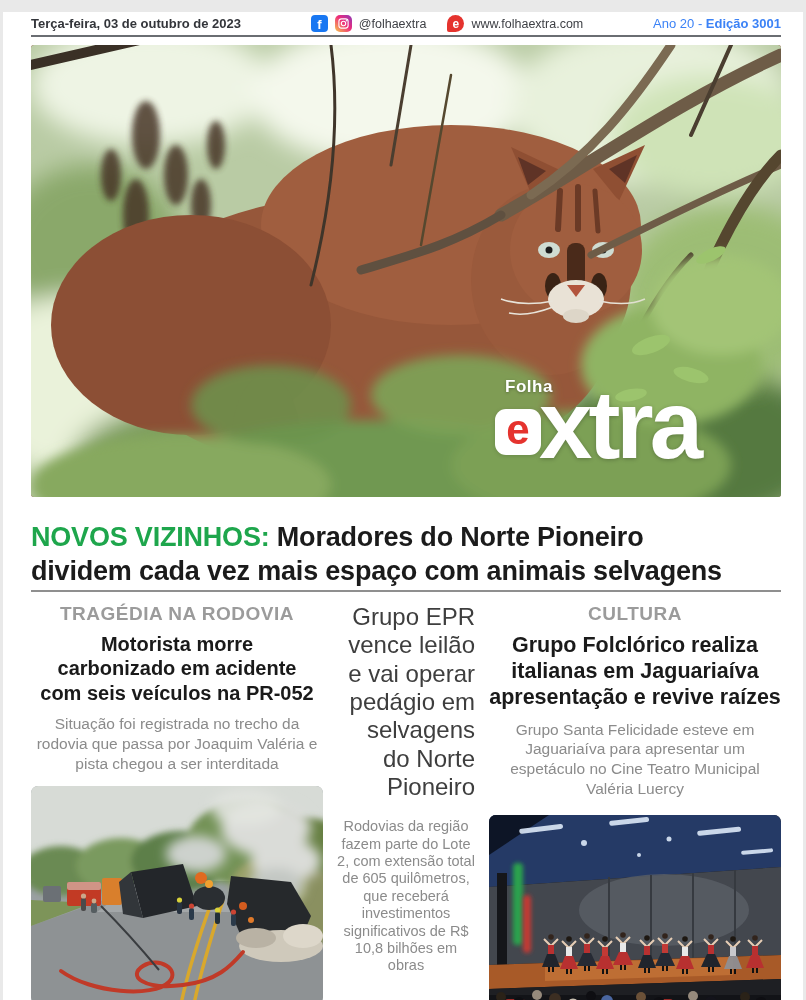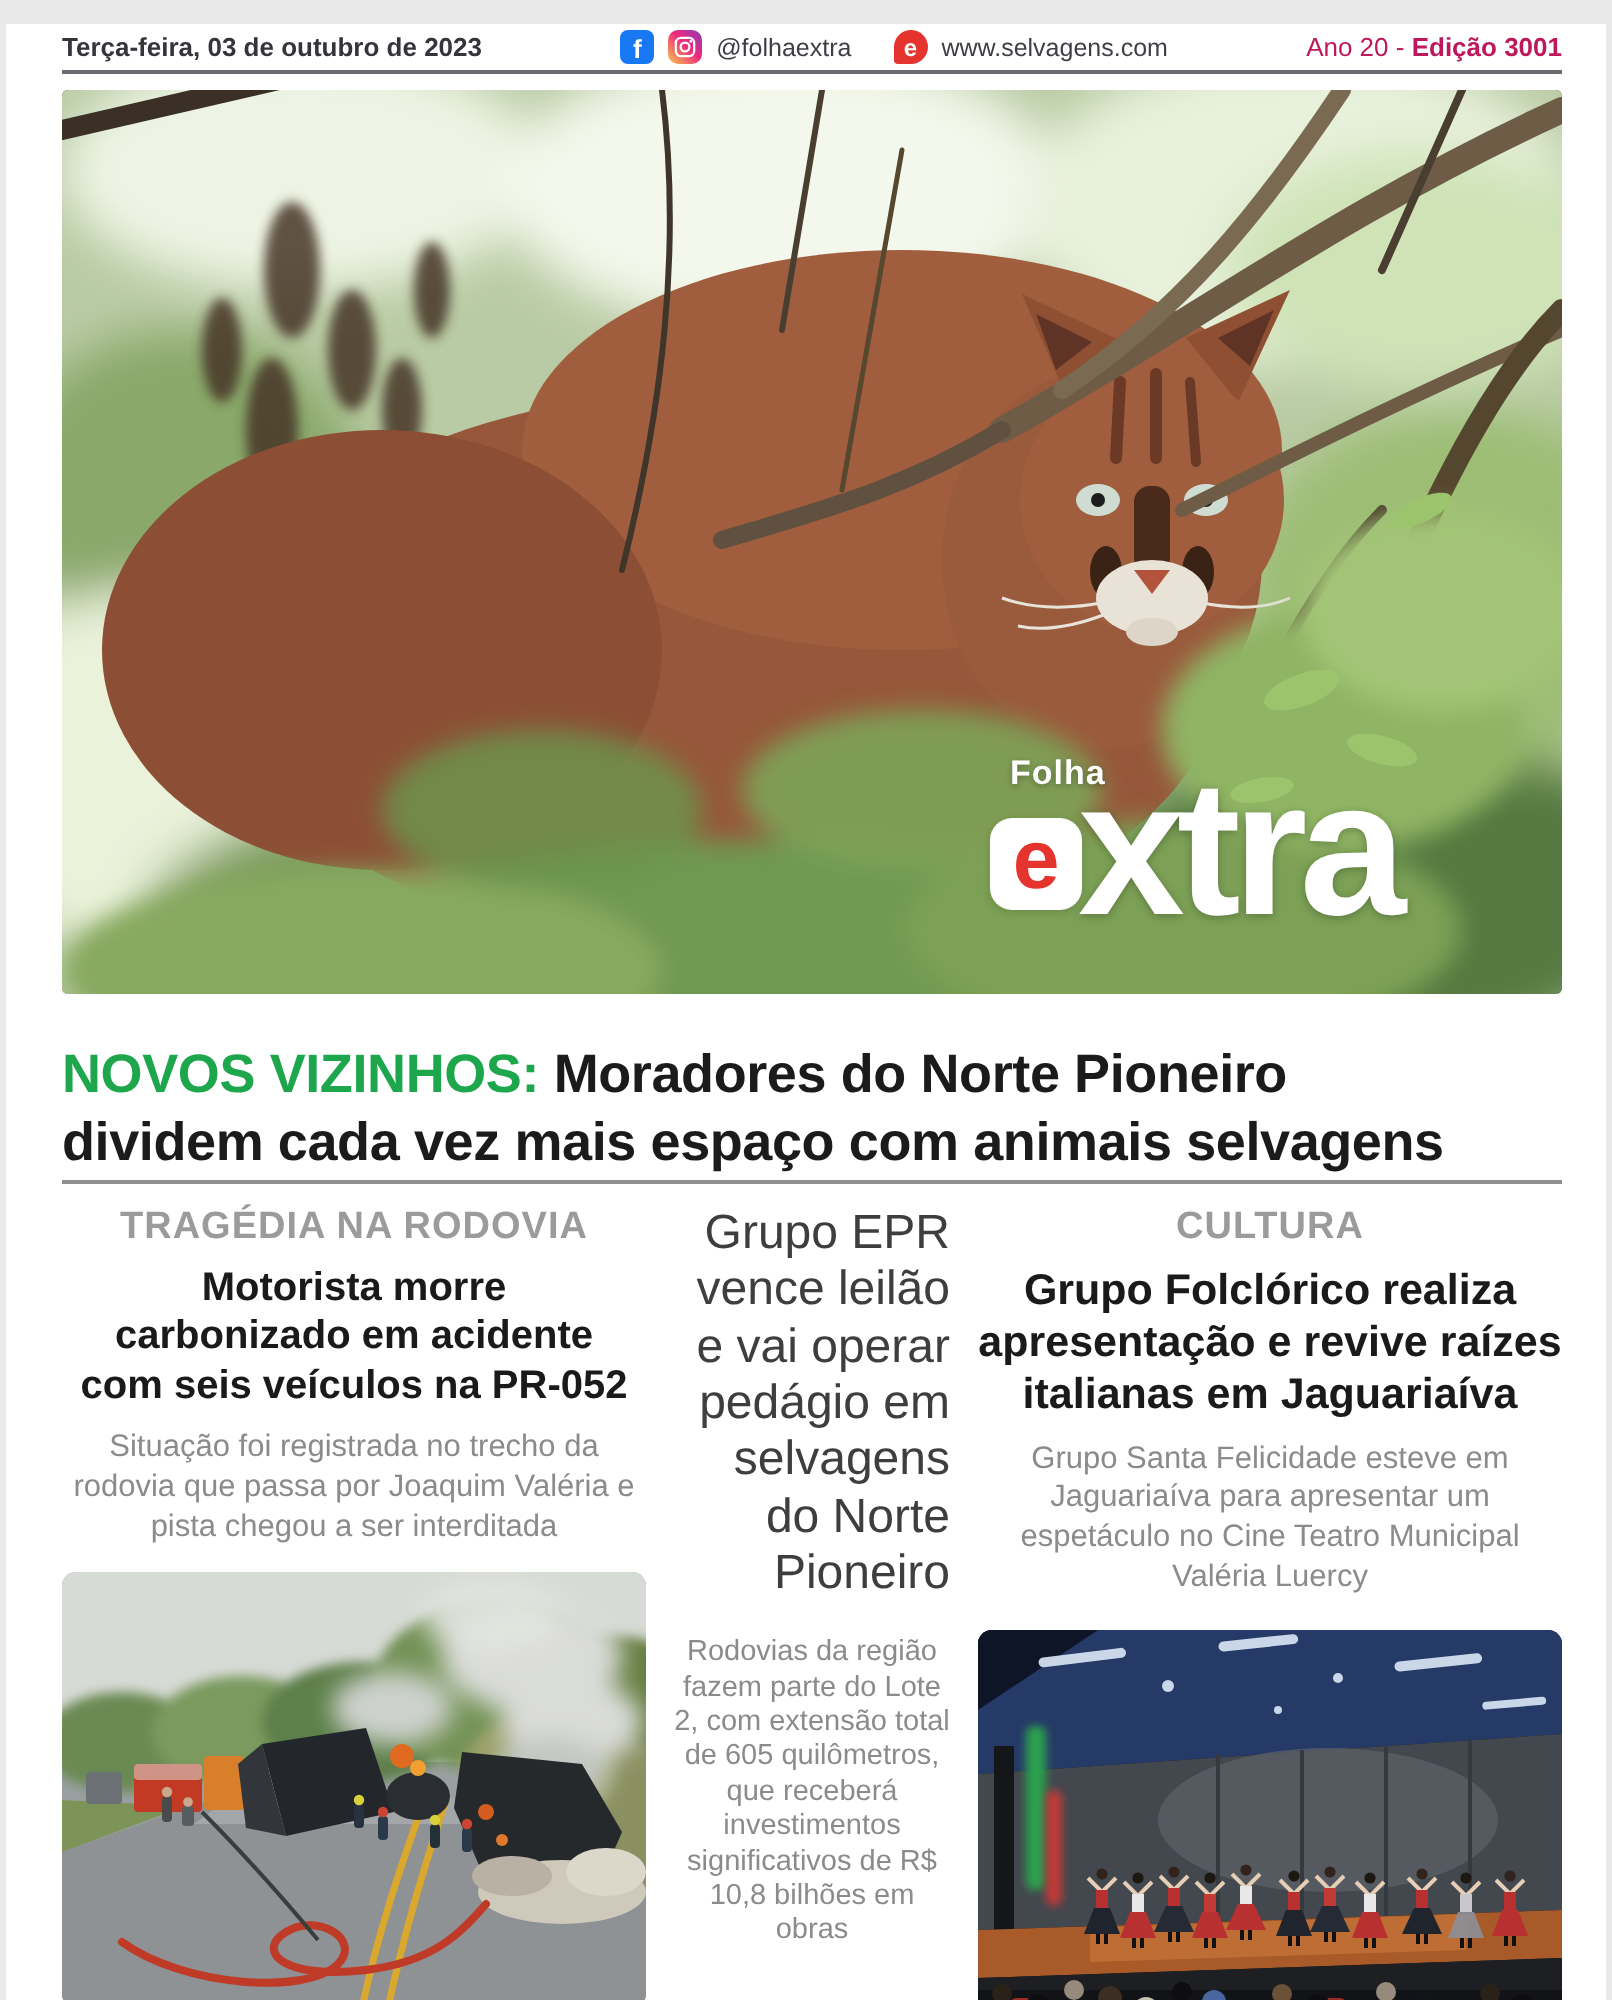--- a/index.html
+++ b/index.html
@@ -21,21 +21,21 @@
   .icon-ig{
     width:17px;height:17px;border-radius:5px;
     background:linear-gradient(45deg,#f7c94d 0%,#ee2a7b 55%,#8a3ab9 100%);
     display:flex;align-items:center;justify-content:center;
   }
   .icon-e-small{
     width:17px;height:17px;border-radius:50% 50% 50% 12%;background:#e5332e;color:#fff;
     display:flex;align-items:center;justify-content:center;font-weight:bold;font-size:12px;
     margin-left:14px;
   }
-  .topbar-edition{font-size:13px;color:#be185d;}
+  .topbar-edition{font-size:13px;color:#3b82f6;}
   .topbar-edition b{font-weight:bold;}
   .topbar-rule{position:absolute;top:23px;left:28px;width:750px;height:2px;background:#6a6d72;}
   
   .main-photo{
     position:absolute;top:33px;left:28px;width:750px;height:452px;
     border-radius:3px;overflow:hidden;background:#7f1d1d;
   }
   .main-photo svg{display:block;width:100%;height:100%;}
   .logo{position:absolute;right:46px;bottom:40px;width:240px;height:120px;color:#fff;}
   .logo-folha{
@@ -91,21 +91,21 @@
         <svg width="11" height="11" viewBox="0 0 11 11">
           <rect x="0.9" y="0.9" width="9.2" height="9.2" rx="2.6" fill="none" stroke="#fff" stroke-width="1.1"></rect>
           <circle cx="5.5" cy="5.5" r="2.2" fill="none" stroke="#fff" stroke-width="1.1"></circle>
           <circle cx="8.4" cy="2.7" r="0.7" fill="#fff"></circle>
         </svg>
       </span>
       <span>@folhaextra</span>
       <span class="icon-e-small">
           <span>e</span>
         </span>
-      <span>www.selvagens.com</span>
+      <span>www.folhaextra.com</span>
     </div>
     <span class="topbar-edition"><span>Ano 20 - </span><b>Edição 3001</b></span>
   </header>
   <div class="topbar-rule"></div>
 
   <div class="main-photo">
     <svg viewBox="0 0 750 452" preserveAspectRatio="none">
       <defs>
         <filter id="b12" x="-40%" y="-40%" width="180%" height="180%">
             <feGaussianBlur stdDeviation="12"></feGaussianBlur>
@@ -311,22 +311,22 @@
         <span>do Norte</span>
         <span>Pioneiro</span>
       </div>
       <div class="mid-sub">Rodovias da região fazem parte do Lote 2, com extensão total de 605 quilômetros, que receberá investimentos significativos de R$ 10,8 bilhões em obras</div>
     </div>
 
     <div class="col">
       <div class="col-kicker">CULTURA</div>
       <div class="col-title" style="font-size:21.5px;">
         <span>Grupo Folclórico realiza</span>
+        <span>italianas em Jaguariaíva</span>
         <span>apresentação e revive raízes</span>
-        <span>italianas em Jaguariaíva</span>
       </div>
       <div class="col-sub">Grupo Santa Felicidade esteve em Jaguariaíva para apresentar um espetáculo no Cine Teatro Municipal Valéria Luercy</div>
       <div class="col-photo right-photo">
         <svg viewBox="0 0 292 205">
           <defs>
             <filter id="tb2" x="-60%" y="-60%" width="220%" height="220%">
                 <feGaussianBlur stdDeviation="2"></feGaussianBlur>
               </filter>
           </defs>
           <rect width="292" height="205" fill="#17181c"></rect>

